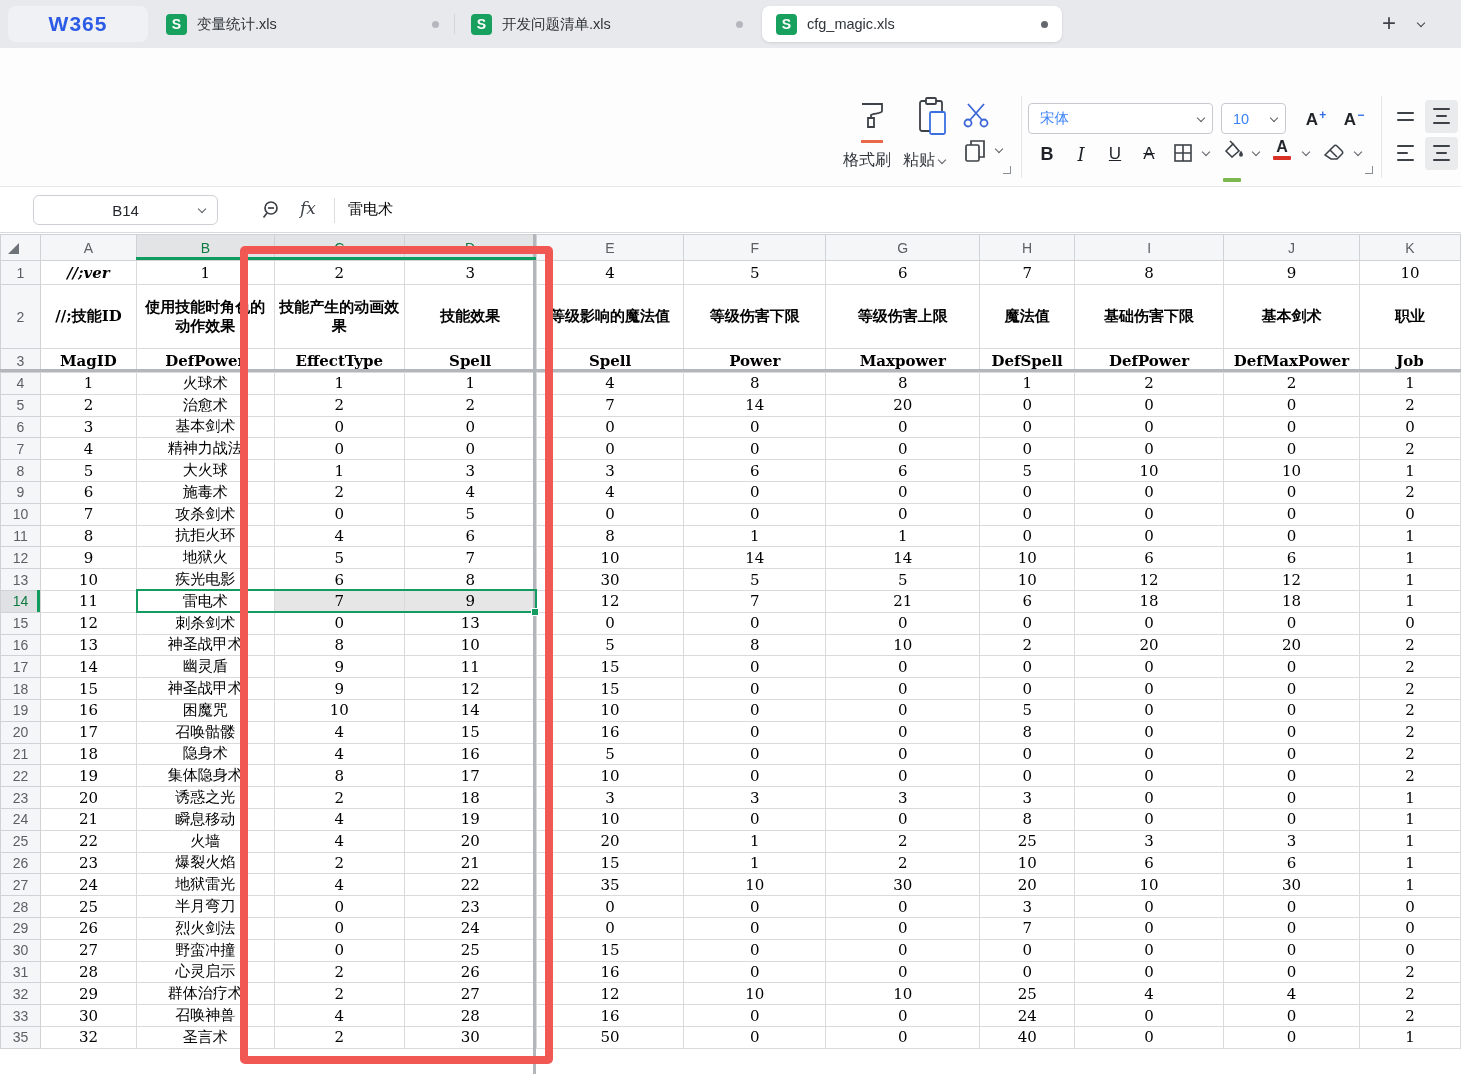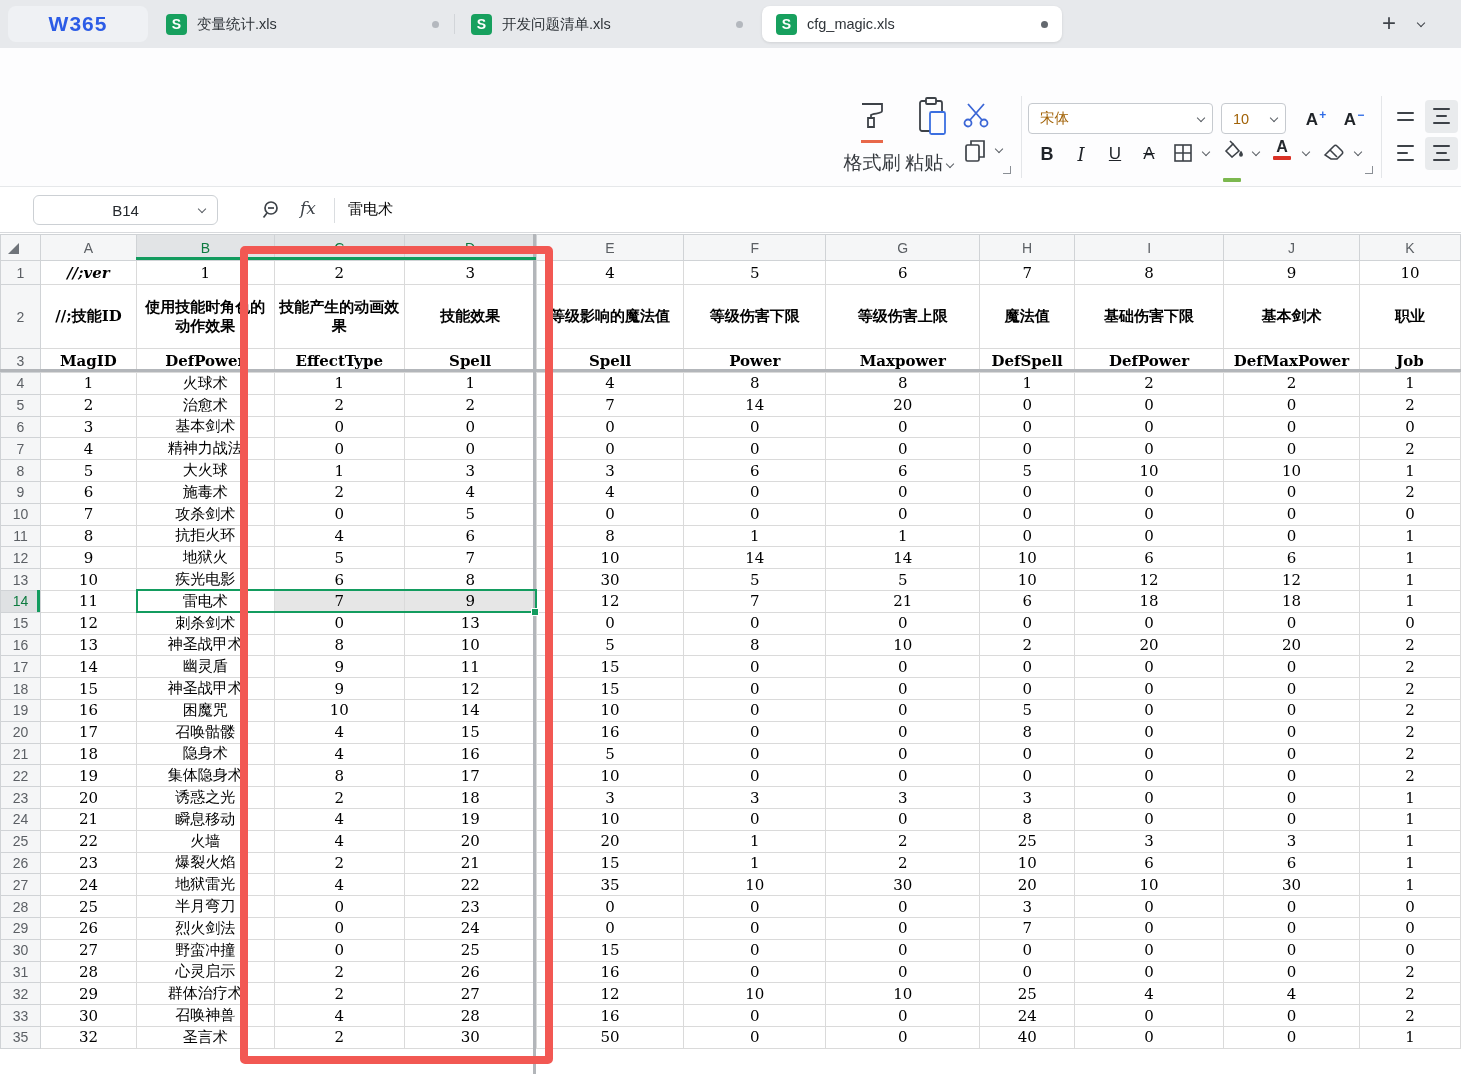--- a/index.html
+++ b/index.html
@@ -36,25 +36,25 @@
   .glyph{font-size:19px;line-height:24px;text-align:center;display:block}
   .glyph.dis{color:#c3c7cc}
   .expicon{width:20px;height:20px;margin:2px;border:1.7px solid #3d4248;border-radius:6px;font-size:12px;font-weight:700;
            display:flex;align-items:center;justify-content:center;color:#3d4248}
   .rtab{position:absolute;top:57px;font-size:16px;color:#24282d}
   .rtab.on{color:#0e7b40;font-weight:700}
   .rtab-underline{position:absolute;height:3px;background:#11a05e;border-radius:2px}
 
   
   #ribbon{position:absolute;left:0;top:88px;width:1461px;height:99px;background:#fdfdfe;border-bottom:1px solid #e6e8ea}
-  .rlabel{position:absolute;font-size:19px;color:#33373c;text-align:center}
+  .rlabel{position:absolute;font-size:16px;color:#33373c;text-align:left}
   .launcher{position:absolute;width:8px;height:8px;border-right:1.6px solid #8a8f95;border-bottom:1.6px solid #8a8f95}
   .gdivider{position:absolute;top:8px;width:1px;height:82px;background:#e4e6e9}
   .combo{position:absolute;height:31px;border:1px solid #c6cacf;border-radius:4px;background:#fff;
-         display:flex;align-items:center;font-size:14.5px;color:#a16207;padding:0 8px 0 11px}
+         display:flex;align-items:center;font-size:14.5px;color:#3b82f6;padding:0 8px 0 11px}
   .combo .chev{margin-left:auto;color:#5a5f65}
   .fbtn{position:absolute;width:32px;height:30px;display:flex;align-items:center;justify-content:center;color:#1f2328}
   .grow{font-size:17px;font-weight:600}
   .sup{font-size:12px;color:#2e6be6;margin-left:1px;margin-bottom:10px;font-weight:700}
   .colorbar{position:absolute;height:4px;width:18px;border-radius:1px}
   .alnbtn{position:absolute;width:33px;height:33px;border-radius:4px}
   .alnbtn.on{background:#e9ebed}
   .alnbtn .ln{position:absolute;height:2px;background:#3d4248;border-radius:1px}
 
   

